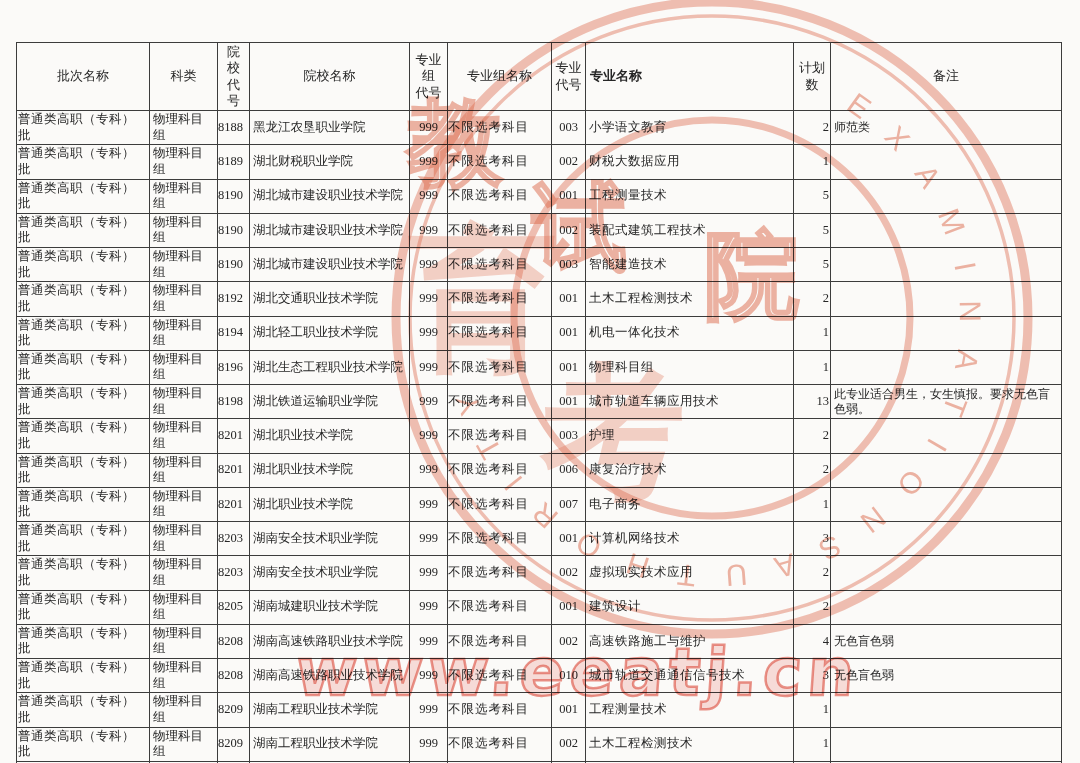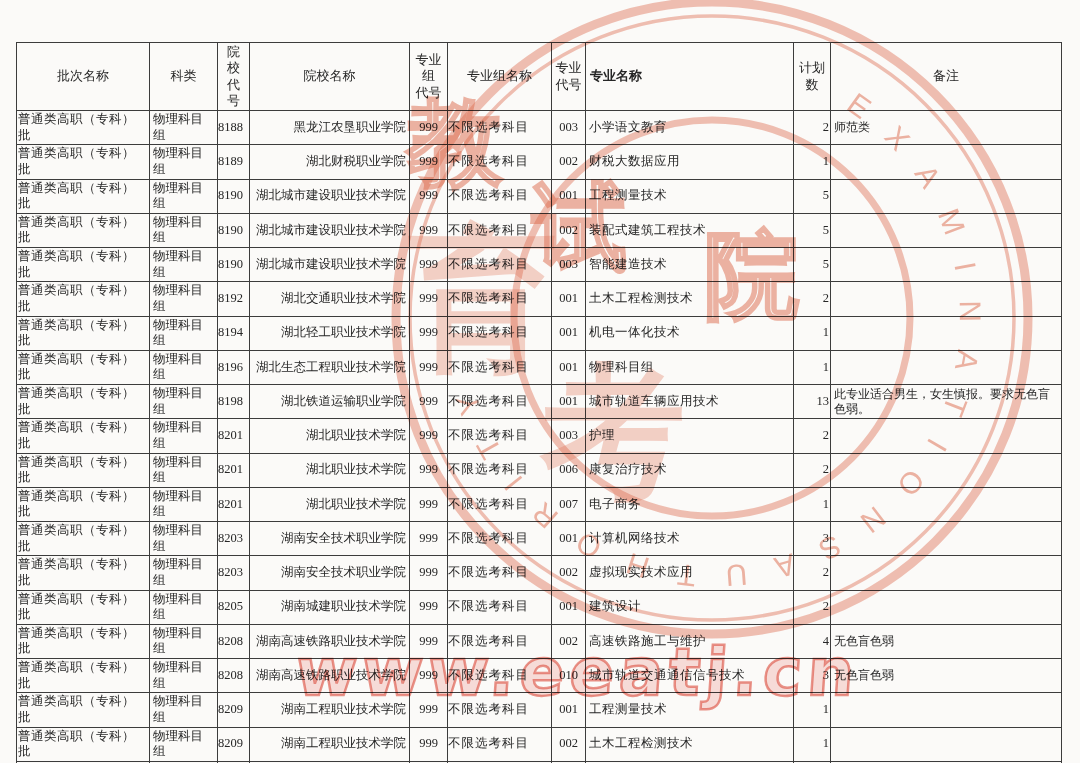--- a/index.html
+++ b/index.html
@@ -26,21 +26,21 @@
     line-height:1.25;
   }
   .doc th{
     font-weight:normal;font-size:13px;text-align:center;
     white-space:pre-line;height:48px;
   }
   .doc td{height:26px;}
   td.c0{text-align:left;padding-left:1px;letter-spacing:0.5px;}
   td.c1{text-align:left;padding-left:3px;margin-top:20px;}
   td.c2{padding:1px 0;}
-  td.c3{text-align:right;}
+  td.c3{text-align:left;}
   td.c4{text-align:center;padding:2px 0;}
   td.c5{text-align:left;padding:1px 0;letter-spacing:1px;}
   td.c6{text-align:center;padding:1px 0;}
   td.c7{text-align:left;letter-spacing:0.5px;}
   td.c8{text-align:right;padding-right:1px;}
   td.c9{text-align:left;font-size:12px;}
   th.c7{text-align:left;padding-left:4px;font-weight:bold;}
 
   
   .footer{

